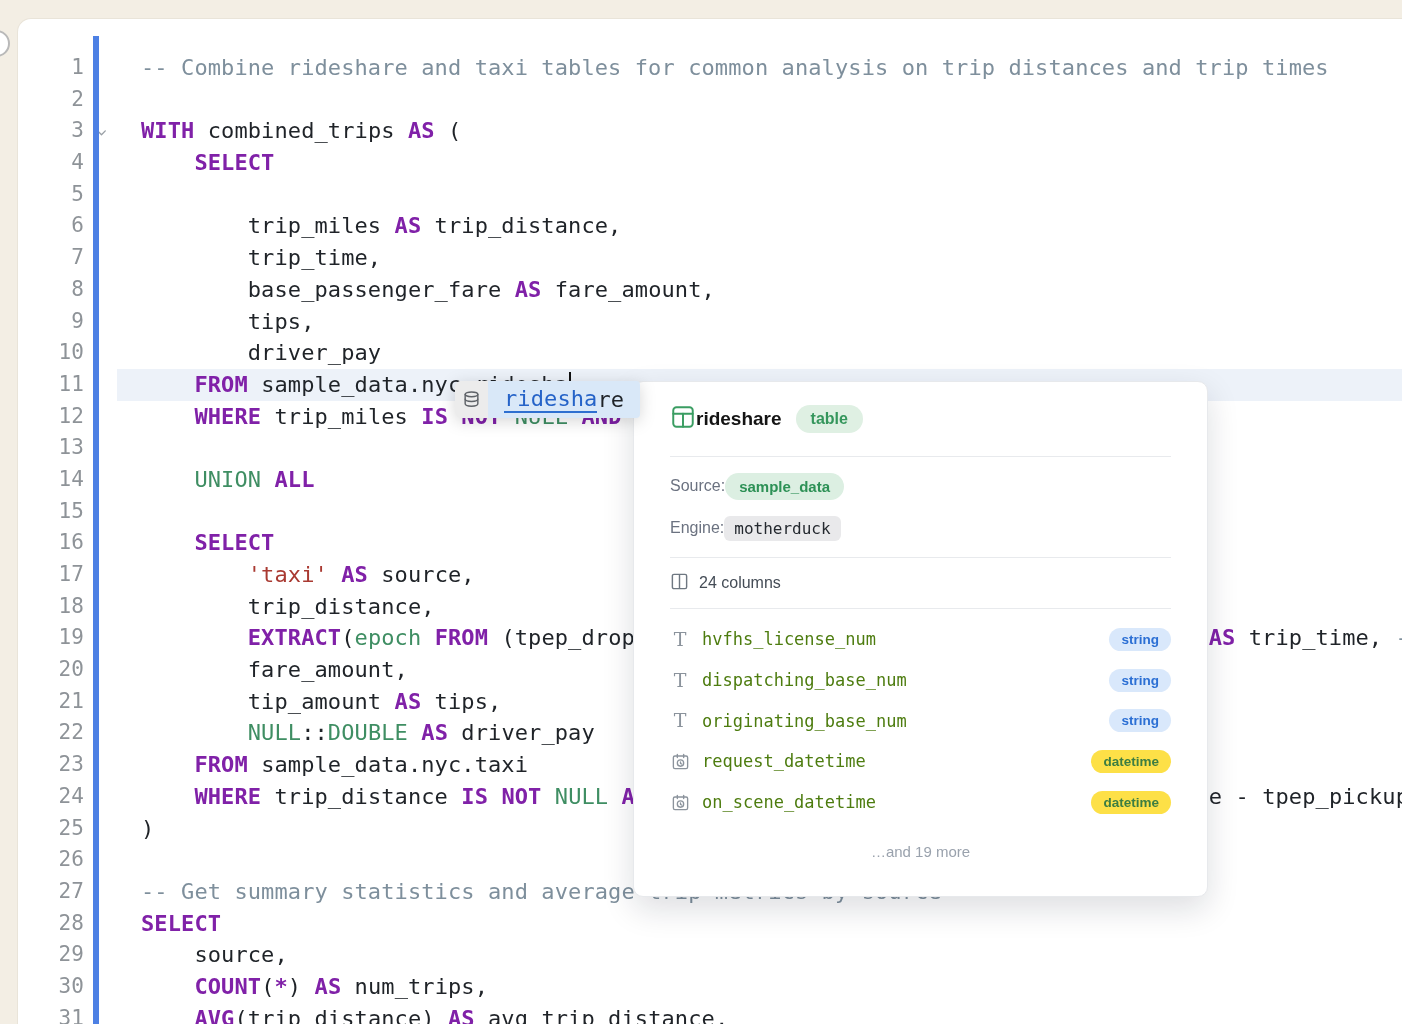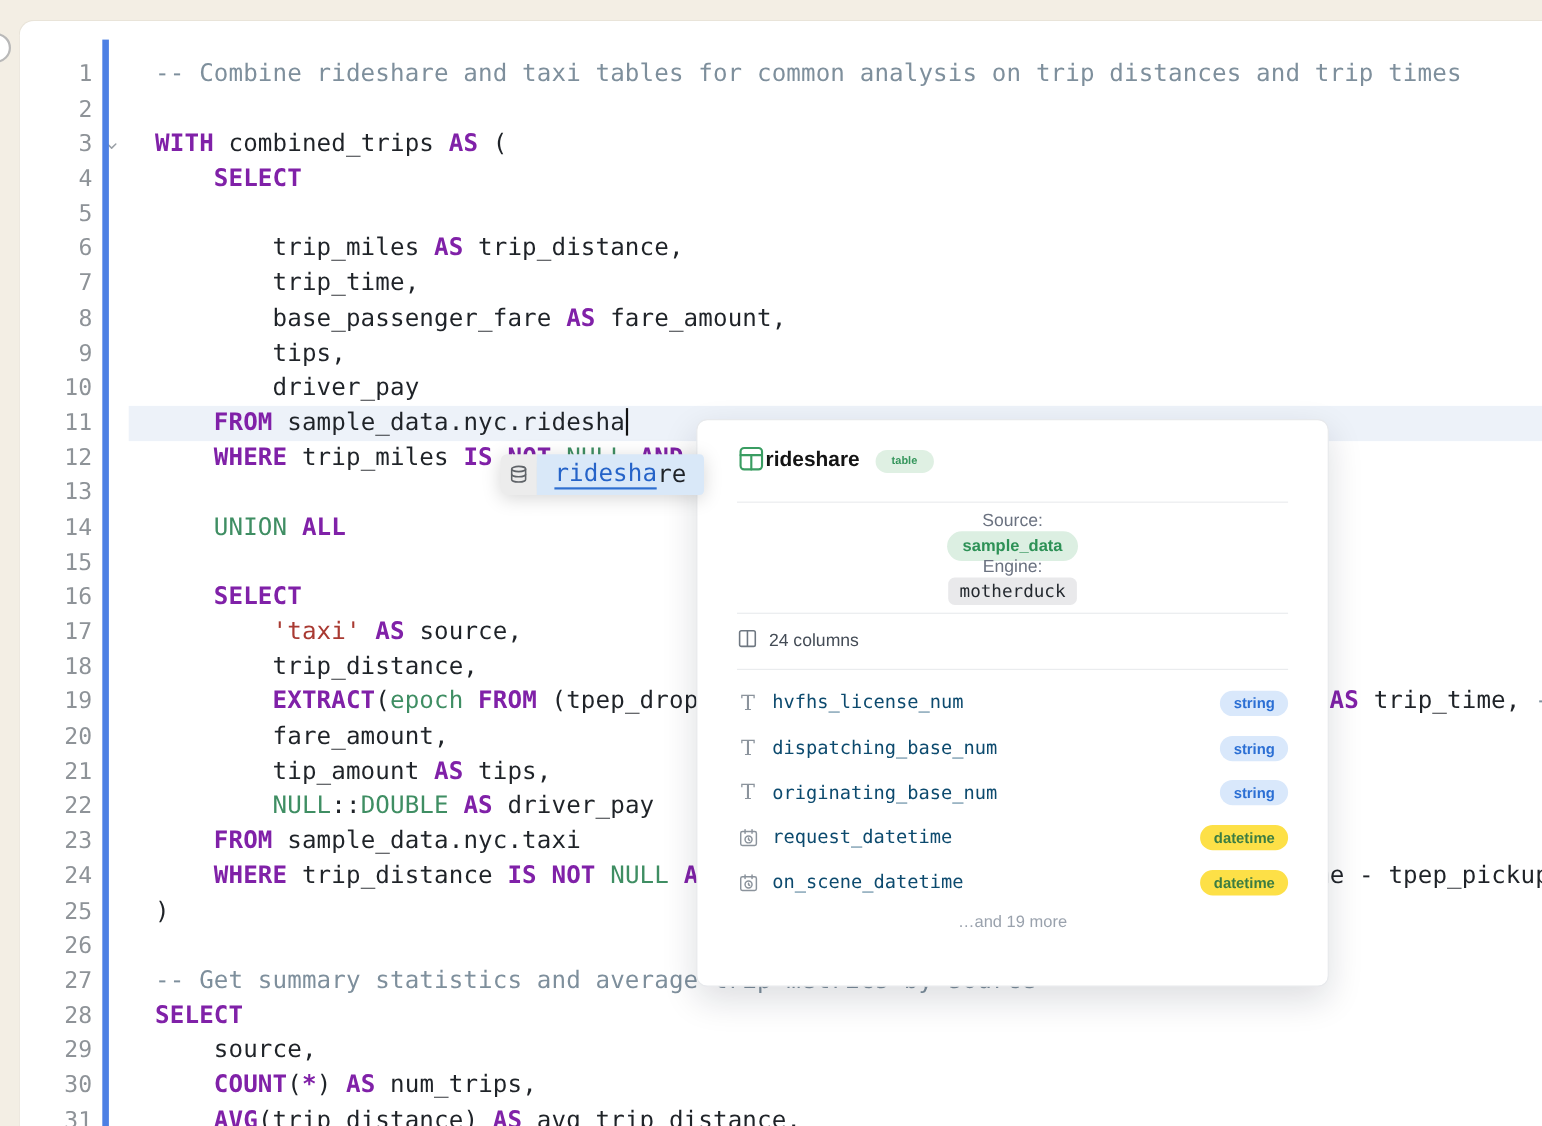--- a/index.html
+++ b/index.html
@@ -39,21 +39,20 @@
   .tok-k{color:#8021a8;font-weight:700;}
   .tok-g{color:#3f8e63;text-align:center;}
   .tok-s{color:#a93a32;}
   .tok-c{color:#7e8f9c;}
   .tok-t{color:#1f2328;}
   .caret{display:inline-block;width:2px;height:25px;background:#111;vertical-align:-5px;margin-left:1px;}
   
   .autocomplete{
     position:absolute;left:455px;top:381px;height:37px;display:flex;z-index:40;
     filter:drop-shadow(0 3px 8px rgba(0,0,0,.16));
-    margin-top:32px;
   }
   .ac-icon{
     width:33px;background:#ececec;border-radius:6px 0 0 6px;
     display:flex;align-items:center;justify-content:center;
   }
   .ac-item{
     background:#d9e8f8;border-radius:0 4px 4px 0;display:flex;align-items:center;
     padding:0 16px;font-family:"DejaVu Sans Mono",monospace;font-size:22px;letter-spacing:0.1px;
   }
   .ac-match{color:#2563c8;border-bottom:2px solid #2e6fd0;}
@@ -61,40 +60,40 @@
   
   .popup{
     position:absolute;left:633px;top:381px;width:575px;height:516px;
     background:#fff;border:1px solid #e7e9ec;border-radius:10px;
     box-shadow:0 12px 32px rgba(16,24,40,.14);z-index:30;
     padding:0 36px;box-sizing:border-box;
   }
   .pp-header{height:74px;display:flex;align-items:center;}
   .pp-title{font-size:19px;font-weight:700;color:#141414;}
   .pp-badge{
-    margin-left:14px;background:#dff0e3;color:#35965c;font-weight:700;font-size:10px;
+    margin-left:14px;background:#dff0e3;color:#35965c;font-weight:700;font-size:16px;
     padding:5px 15px;border-radius:999px;
   }
   .pp-div{border-top:1px solid #e8eaed;}
   .pp-kv-wrap{padding:8px 0;}
-  .pp-kv{height:42px;display:flex;align-items:center;flex-direction:column;}
+  .pp-kv{height:42px;display:flex;align-items:center;}
   .pp-label{font-size:16px;color:#6b7280;}
   .pp-src{background:#dcefe2;color:#2d9156;font-weight:700;font-size:15px;padding:5px 14px;border-radius:999px;}
   .pp-eng{background:#e9e9eb;color:#24292f;font-family:"DejaVu Sans Mono",monospace;font-size:16px;padding:3px 10px;border-radius:6px;}
   .pp-count{height:50px;display:flex;align-items:center;font-size:16px;color:#444c56;}
   .pp-count .txt{margin-left:10px;}
   .pp-cols{padding-top:10px;}
   .pp-col{height:40.7px;display:flex;align-items:center;}
   .pp-col .icon-cell{width:20px;display:flex;align-items:center;justify-content:center;}
   .t-icon{font-family:"DejaVu Serif",serif;color:#8b939c;font-size:19px;line-height:1;}
-  .pp-col-name{font-family:"DejaVu Sans Mono",monospace;font-size:17px;color:#0c4a6e;margin-left:12px;flex:1;}
+  .pp-col-name{font-family:"DejaVu Sans Mono",monospace;font-size:17px;color:#4d7c0f;margin-left:12px;flex:1;}
   .pp-type{font-size:13.5px;font-weight:700;padding:4px 12px;border-radius:999px;}
   .pp-type.string{background:#d9e8fb;color:#2b6fd4;}
   .pp-type.datetime{background:#fde047;color:#3c7d42;}
-  .pp-more{text-align:center;color:#9aa2ad;font-size:15px;margin-top:8px;}
+  .pp-more{text-align:center;color:#9aa2ad;font-size:15px;margin-top:21px;}
 </style>
 </head>
 <body>
 
 <div class="partial-circle"></div>
 
 <div class="panel">
   <div class="code-lines">
       <div class="code-row"><span class="line-num">1</span><span class="line-text"><span class="tok-c">-- Combine rideshare and taxi tables for common analysis on trip distances and trip times</span></span></div>
       <div class="code-row"><span class="line-num">2</span><span class="line-text"></span></div>

